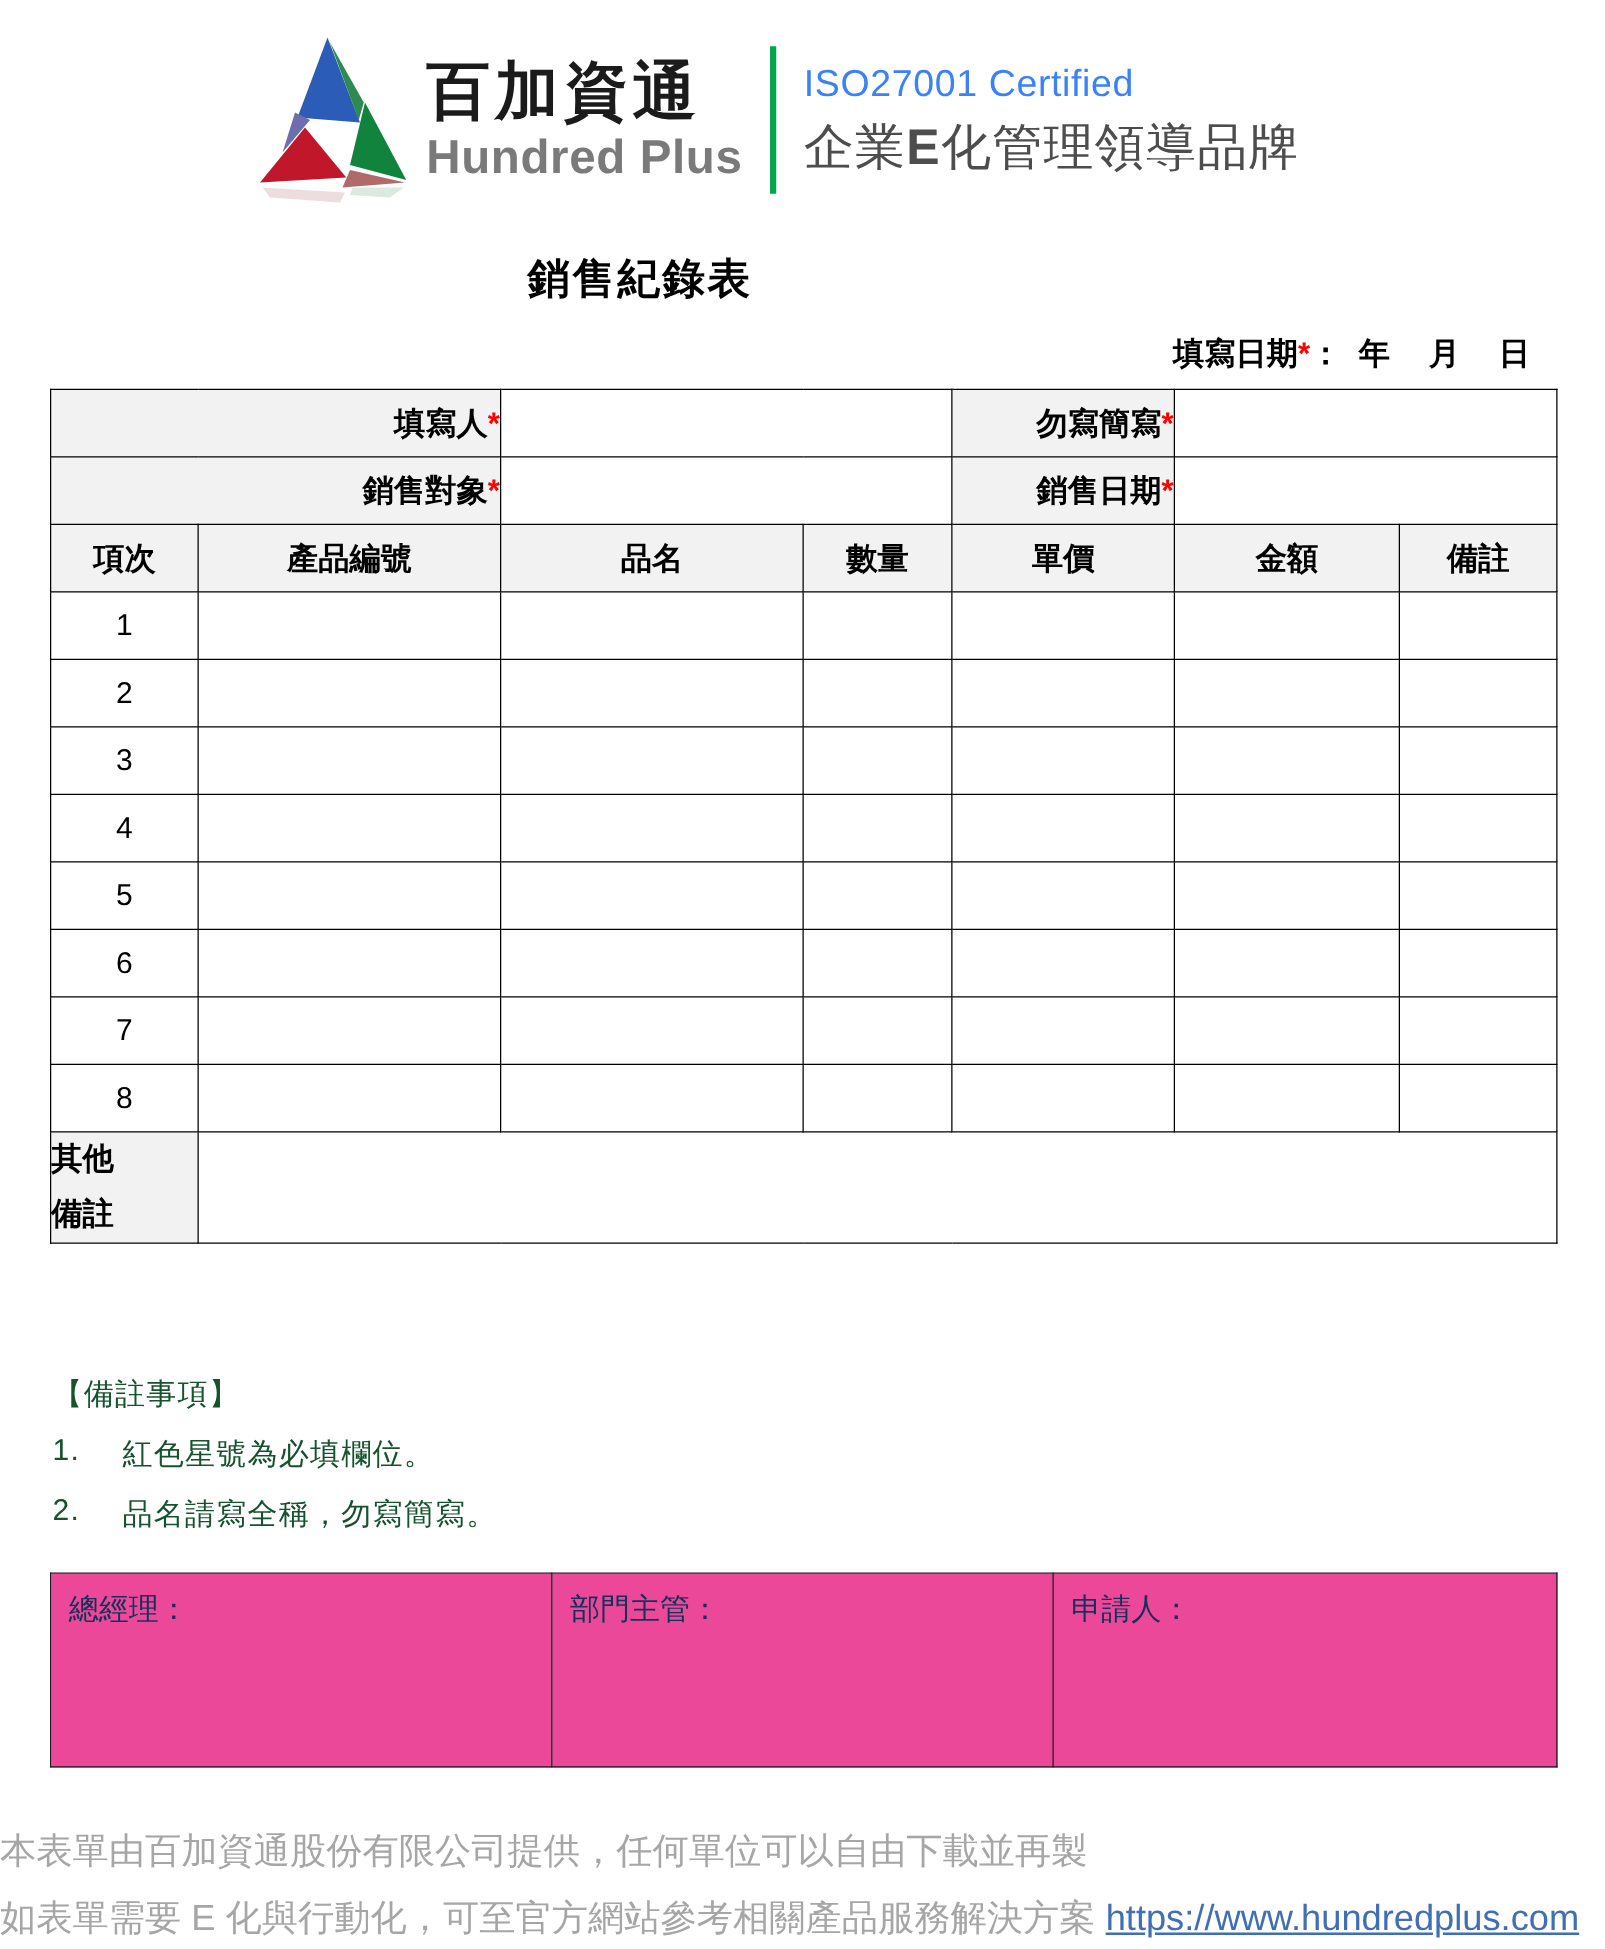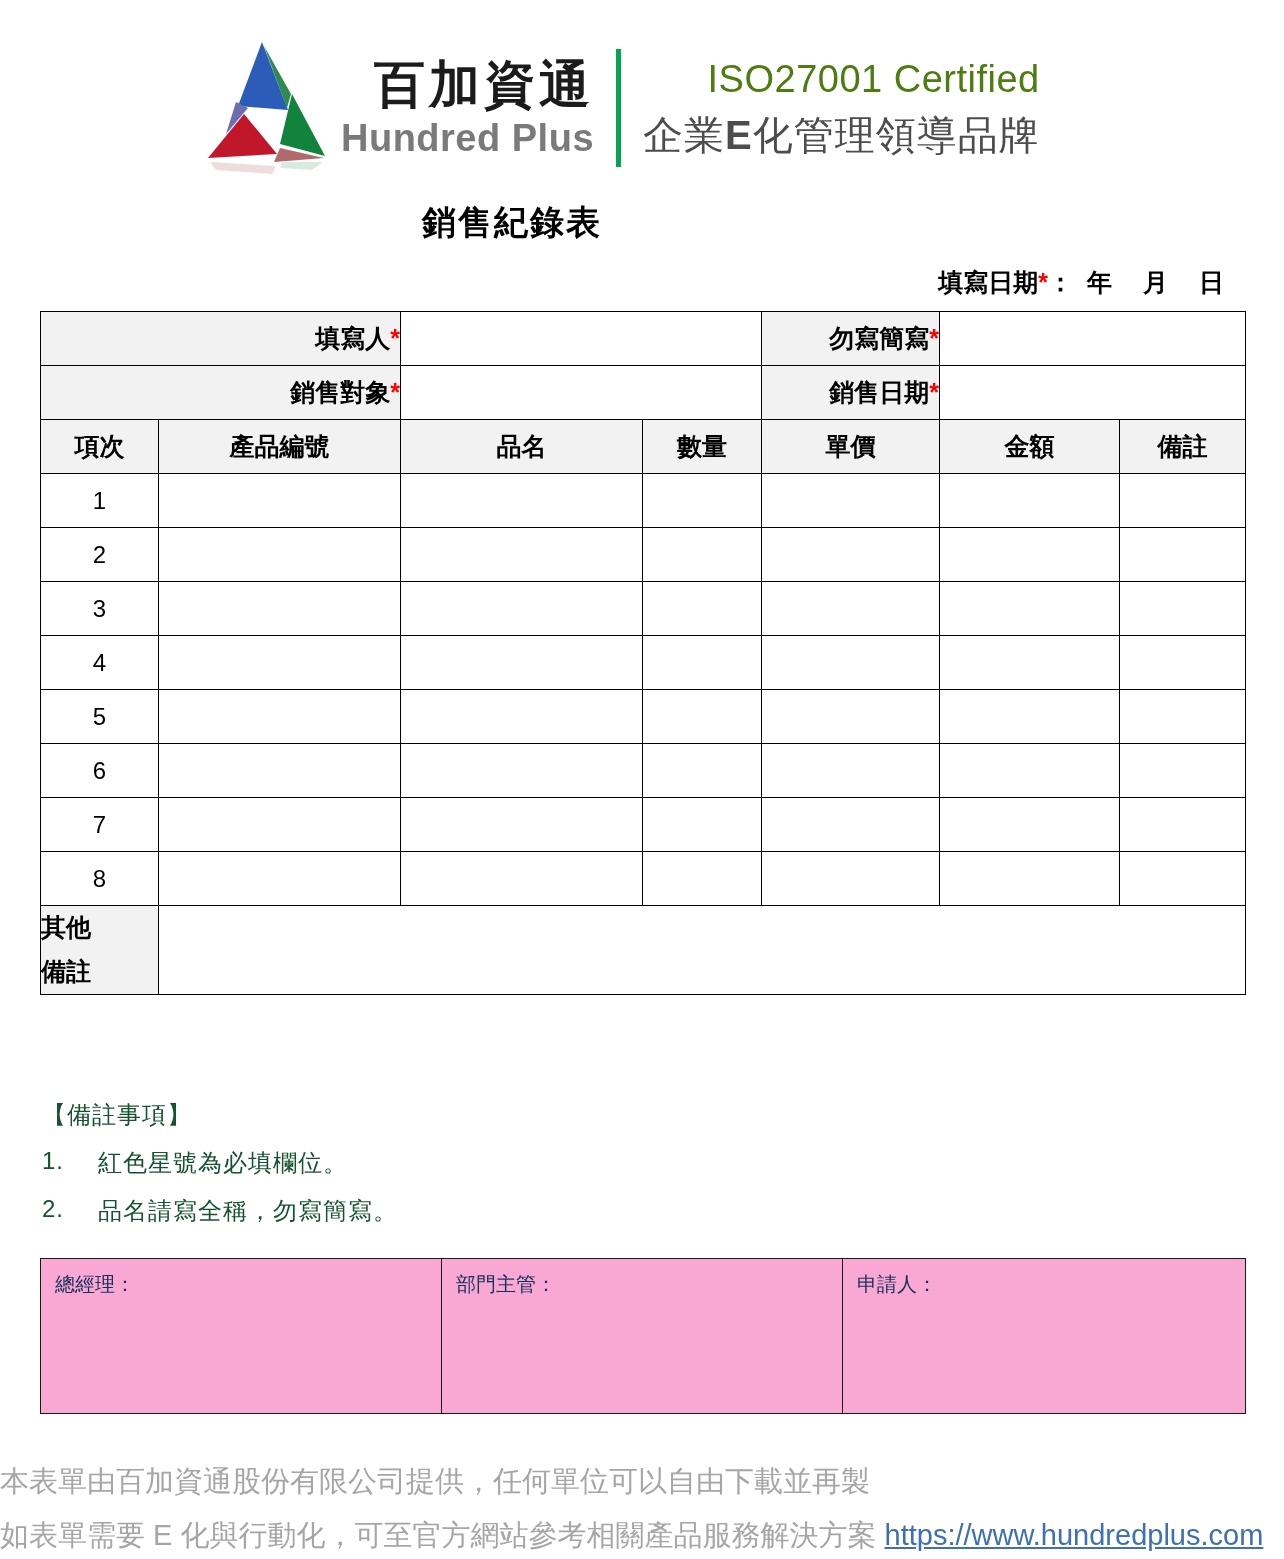--- a/index.html
+++ b/index.html
@@ -13,24 +13,23 @@
     font-family: "Liberation Sans", "DejaVu Sans", sans-serif;
     color: #000000;
     position: relative;
     overflow: hidden;
   }
 
   
   .header {
     position: absolute;
     left: 0;
-    top: 12px;
+    top: 0;
     width: 1284px;
     height: 190px;
-    text-align: right;
   }
   .logo-block {
     position: absolute;
     left: 192px;
     top: 22px;
     display: flex;
     align-items: center;
   }
   .logo-mark {
     width: 145px;
@@ -71,22 +70,22 @@
     margin-right: 22px;
     flex: 0 0 auto;
   }
   .tagline {
     display: flex;
     flex-direction: column;
     justify-content: center;
     height: 140px;
   }
   .tagline-en {
-    font-size: 38px;
-    color: #4d7c0f;
+    font-size: 30px;
+    color: #3b82f6;
     line-height: 1.2;
     white-space: nowrap;
     letter-spacing: 0.5px;
   }
   .tagline-cn {
     font-size: 40px;
     color: #4d4d4d;
     line-height: 1.2;
     margin-top: 8px;
     white-space: nowrap;
@@ -200,23 +199,23 @@
     top: 1258px;
     width: 1205px;
     border-collapse: collapse;
     table-layout: fixed;
   }
   .sign-table td {
     border: 1px solid #1a1a1a;
     height: 142px;
     vertical-align: top;
     padding: 12px 0 0 14px;
-    font-size: 20px;
+    font-size: 24px;
     color: #16305c;
-    background: #f9a8d4;
+    background: #ec4899;
   }
 
   
   .footer {
     position: absolute;
     left: 0;
     top: 1455px;
     width: 1284px;
     text-align: left;
     color: #a6a6a6;

